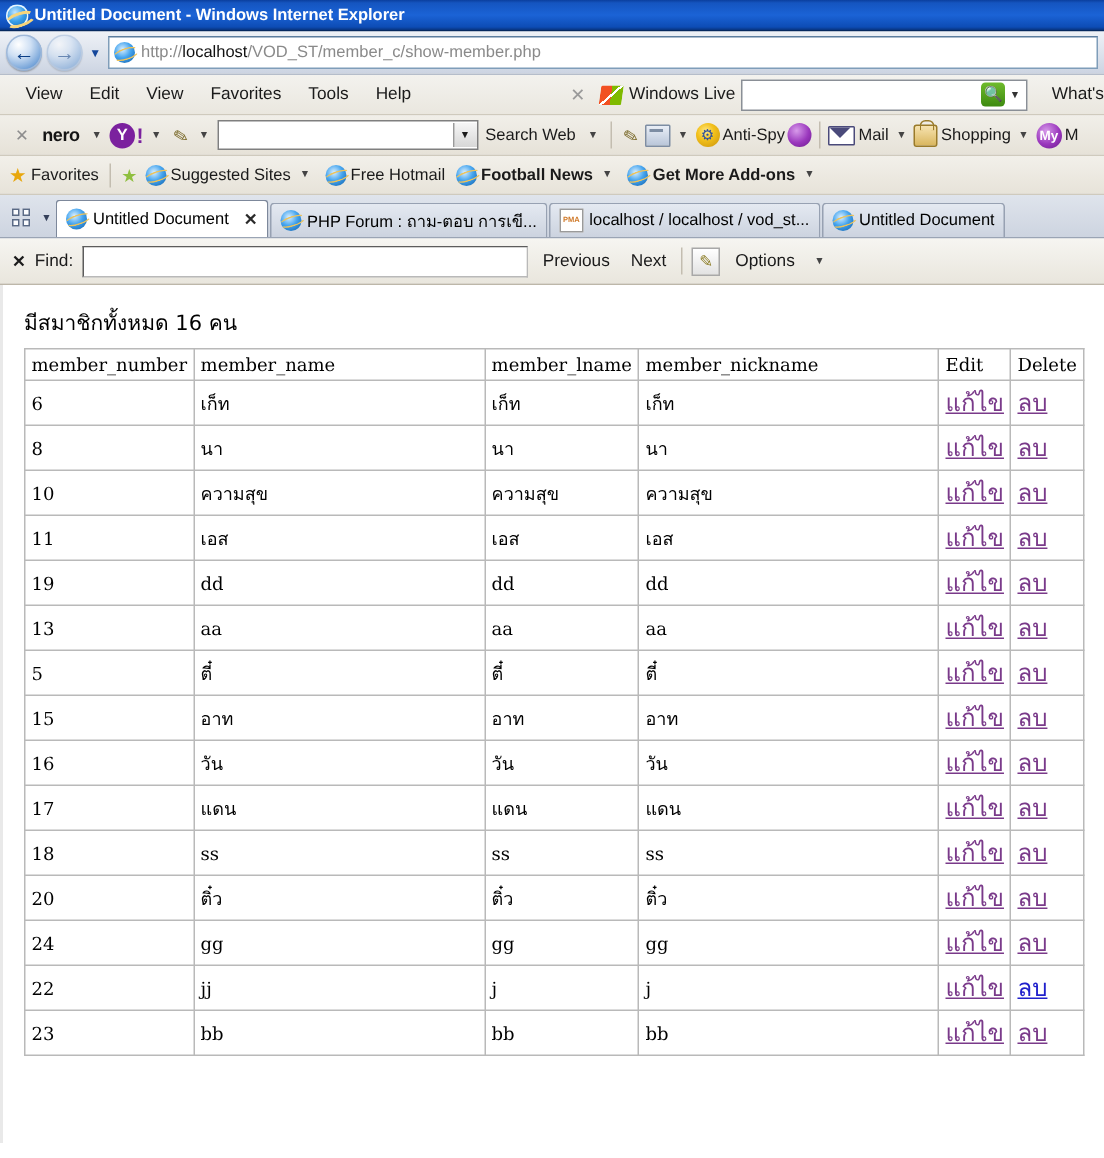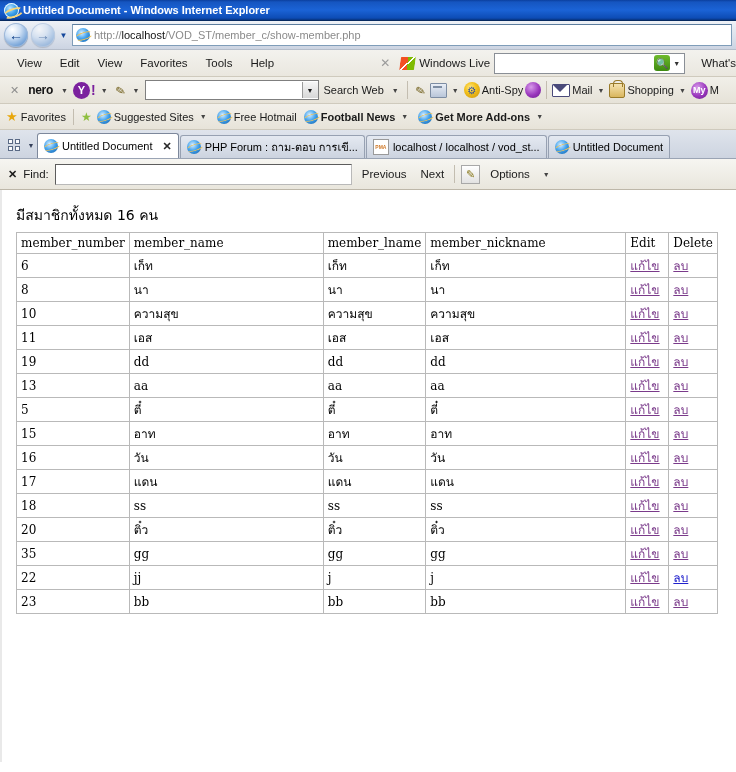--- a/index.html
+++ b/index.html
@@ -299,21 +299,21 @@
     color:#000;
   }
   table.members th{ font-family:"DejaVu Serif","Liberation Serif",serif; }
   .col-num{width:106px;}
   .col-name{width:194px;}
   .col-lname{width:100px;}
   .col-nick{width:200px;}
   .col-edit{width:43px;}
   .col-del{width:43px;}
   .cell-thai{font-family:"DejaVu Sans","Liberation Sans",sans-serif;font-size:12px;}
-  a.lnk{ text-decoration:underline; font-family:"DejaVu Sans",sans-serif; font-size:12px;}
+  a.lnk{ text-decoration:underline; font-family:"DejaVu Sans",sans-serif; font-size:16px;}
   a.visited{ color:#7a3a8a; }
   a.unvisited{ color:#2020cc; }
   .bottom-links{ margin-top:18px; }
   .bottom-links a{ display:block; margin-bottom:22px; font-size:13px; }
 </style>
 </head>
 <body>
 
 <div id="app">
 
@@ -565,21 +565,21 @@
           </tr>
           <tr>
             <td class="col-num">20</td>
             <td class="col-name cell-thai">ติ๋ว</td>
             <td class="col-lname cell-thai">ติ๋ว</td>
             <td class="col-nick cell-thai">ติ๋ว</td>
             <td class="col-edit"><a href="#" class="lnk visited">แก้ไข</a></td>
             <td class="col-del"><a href="#" class="lnk visited">ลบ</a></td>
           </tr>
           <tr>
-            <td class="col-num">35</td>
+            <td class="col-num">24</td>
             <td class="col-name">gg</td>
             <td class="col-lname">gg</td>
             <td class="col-nick">gg</td>
             <td class="col-edit"><a href="#" class="lnk visited">แก้ไข</a></td>
             <td class="col-del"><a href="#" class="lnk visited">ลบ</a></td>
           </tr>
           <tr>
             <td class="col-num">22</td>
             <td class="col-name">jj</td>
             <td class="col-lname">j</td>

